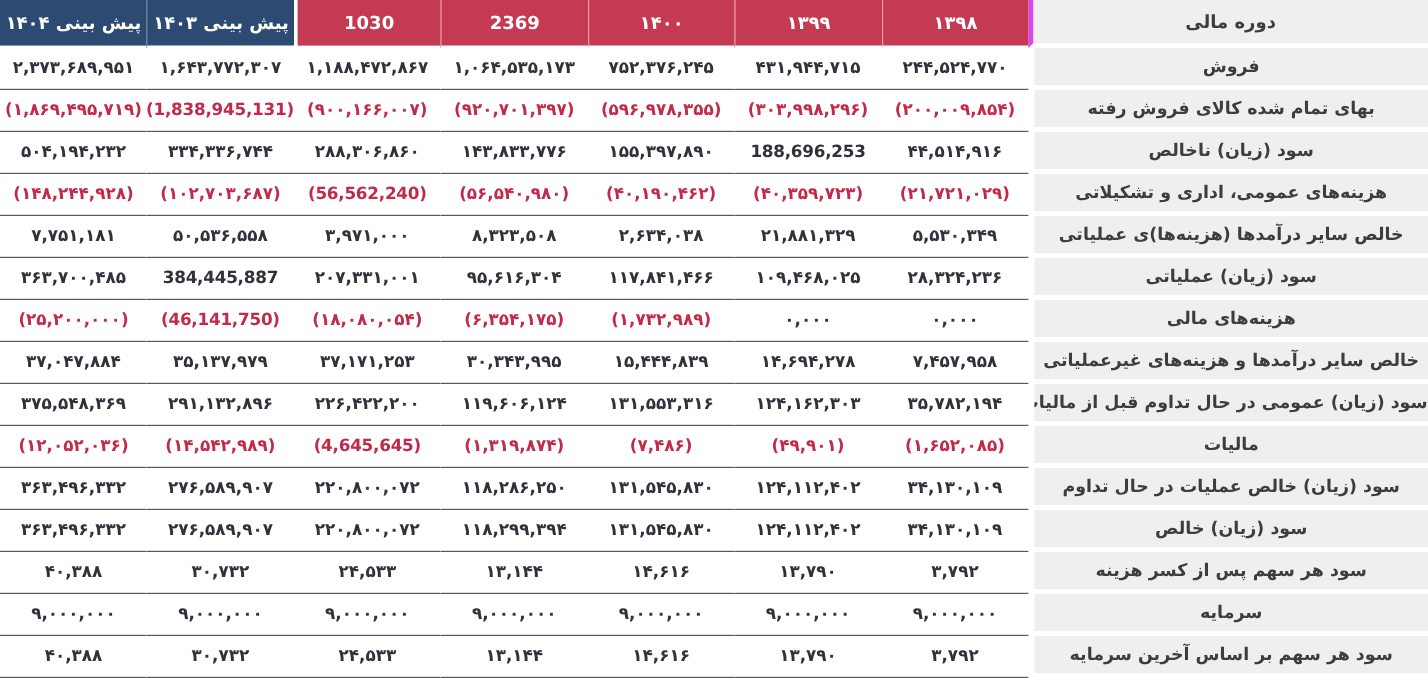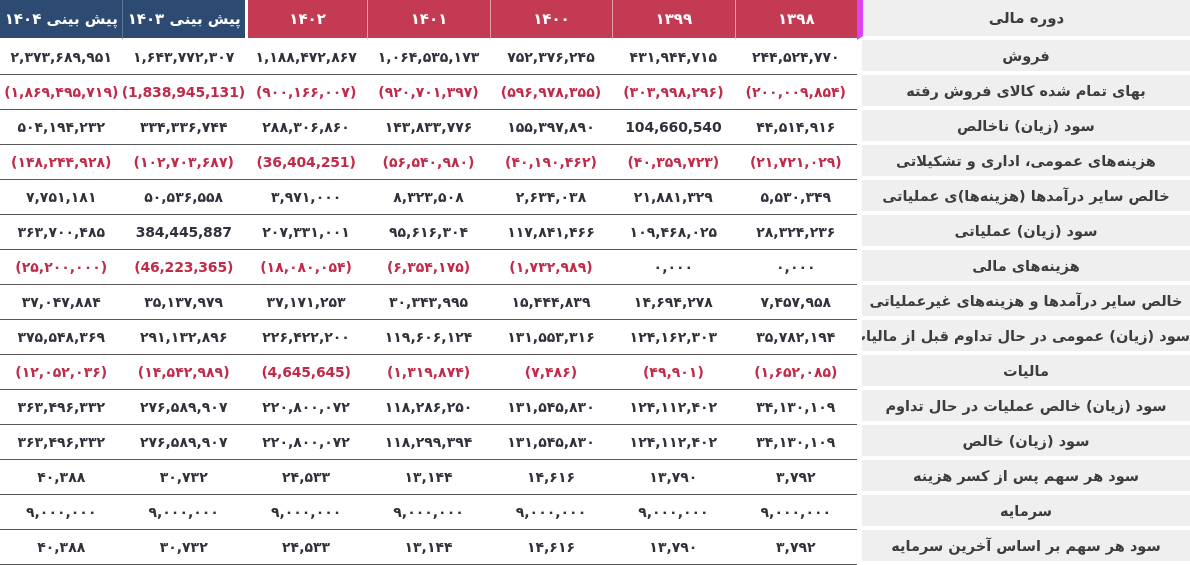--- a/index.html
+++ b/index.html
@@ -17,21 +17,21 @@
   thead tr { height: 40px; }
   tbody tr { height: 35px; }
   th, td {
     padding: 0; margin: 0; text-align: center; vertical-align: middle;
     overflow: hidden; white-space: nowrap;
   }
   th.period {
     background: var(--label-bg, #efefef);
     color: var(--label-text, #3d3d3d);
     font-size: 15px; font-weight: 700;
-    border-left: 6px solid #d946ef; border-bottom: 4px solid #fff;
+    border-left: 4px solid #d946ef; border-bottom: 4px solid #fff;
   }
   th.year {
     color: #ffffff; font-size: 15px; font-weight: 700;
     border-bottom: 2px solid #fff;
   }
   th.actual {
     background: var(--header-actual, #c43a52);
     border-left: 1px solid rgba(255,255,255,0.5);
   }
   th.forecast {
@@ -69,22 +69,22 @@
         <col>
         <col>
     </colgroup>
     <thead>
       <tr>
         <th class="period">دوره مالی</th>
 
       <th class="year actual">۱۳۹۸</th>
           <th class="year actual">۱۳۹۹</th>
           <th class="year actual">۱۴۰۰</th>
-          <th class="year actual">۱۴۰۱</th>
-          <th class="year actual pre-forecast">۱۴۰۲</th>
+          <th class="year actual">2369</th>
+          <th class="year actual pre-forecast">1030</th>
           <th class="year forecast">پیش بینی ۱۴۰۳</th>
           <th class="year forecast edge">پیش بینی ۱۴۰۴</th>
         </tr>
     </thead>
     <tbody>
 
     <tr>
           <td class="rowlabel">فروش</td>
           <td class="num">۲۴۴,۵۲۴,۷۷۰</td>
           <td class="num">۴۳۱,۹۴۴,۷۱۵</td>
@@ -100,34 +100,34 @@
           <td class="num neg">(۳۰۳,۹۹۸,۲۹۶)</td>
           <td class="num neg">(۵۹۶,۹۷۸,۳۵۵)</td>
           <td class="num neg">(۹۲۰,۷۰۱,۳۹۷)</td>
           <td class="num neg">(۹۰۰,۱۶۶,۰۰۷)</td>
           <td class="num neg">(1,838,945,131)</td>
           <td class="num neg">(۱,۸۶۹,۴۹۵,۷۱۹)</td>
         </tr>
         <tr>
           <td class="rowlabel">سود (زیان) ناخالص</td>
           <td class="num">۴۴,۵۱۴,۹۱۶</td>
-          <td class="num">104,660,540</td>
+          <td class="num">188,696,253</td>
           <td class="num">۱۵۵,۳۹۷,۸۹۰</td>
           <td class="num">۱۴۳,۸۳۳,۷۷۶</td>
           <td class="num">۲۸۸,۳۰۶,۸۶۰</td>
           <td class="num">۳۳۴,۳۳۶,۷۴۴</td>
           <td class="num">۵۰۴,۱۹۴,۲۳۲</td>
         </tr>
         <tr>
           <td class="rowlabel">هزینه‌های عمومی، اداری و تشکیلاتی</td>
           <td class="num neg">(۲۱,۷۲۱,۰۲۹)</td>
           <td class="num neg">(۴۰,۳۵۹,۷۲۳)</td>
           <td class="num neg">(۴۰,۱۹۰,۴۶۲)</td>
           <td class="num neg">(۵۶,۵۴۰,۹۸۰)</td>
-          <td class="num neg">(36,404,251)</td>
+          <td class="num neg">(56,562,240)</td>
           <td class="num neg">(۱۰۲,۷۰۳,۶۸۷)</td>
           <td class="num neg">(۱۴۸,۲۴۴,۹۲۸)</td>
         </tr>
         <tr>
           <td class="rowlabel">خالص سایر درآمدها (هزینه‌ها)ی عملیاتی</td>
           <td class="num">۵,۵۳۰,۳۴۹</td>
           <td class="num">۲۱,۸۸۱,۳۲۹</td>
           <td class="num">۲,۶۳۴,۰۳۸</td>
           <td class="num">۸,۳۲۳,۵۰۸</td>
           <td class="num">۳,۹۷۱,۰۰۰</td>
@@ -144,21 +144,21 @@
           <td class="num">384,445,887</td>
           <td class="num">۳۶۳,۷۰۰,۴۸۵</td>
         </tr>
         <tr>
           <td class="rowlabel">هزینه‌های مالی</td>
           <td class="num">۰,۰۰۰</td>
           <td class="num">۰,۰۰۰</td>
           <td class="num neg">(۱,۷۳۲,۹۸۹)</td>
           <td class="num neg">(۶,۳۵۴,۱۷۵)</td>
           <td class="num neg">(۱۸,۰۸۰,۰۵۴)</td>
-          <td class="num neg">(46,223,365)</td>
+          <td class="num neg">(46,141,750)</td>
           <td class="num neg">(۲۵,۲۰۰,۰۰۰)</td>
         </tr>
         <tr>
           <td class="rowlabel">خالص سایر درآمدها و هزینه‌های غیرعملیاتی</td>
           <td class="num">۷,۴۵۷,۹۵۸</td>
           <td class="num">۱۴,۶۹۴,۲۷۸</td>
           <td class="num">۱۵,۴۴۴,۸۳۹</td>
           <td class="num">۳۰,۳۴۳,۹۹۵</td>
           <td class="num">۳۷,۱۷۱,۲۵۳</td>
           <td class="num">۳۵,۱۳۷,۹۷۹</td>

